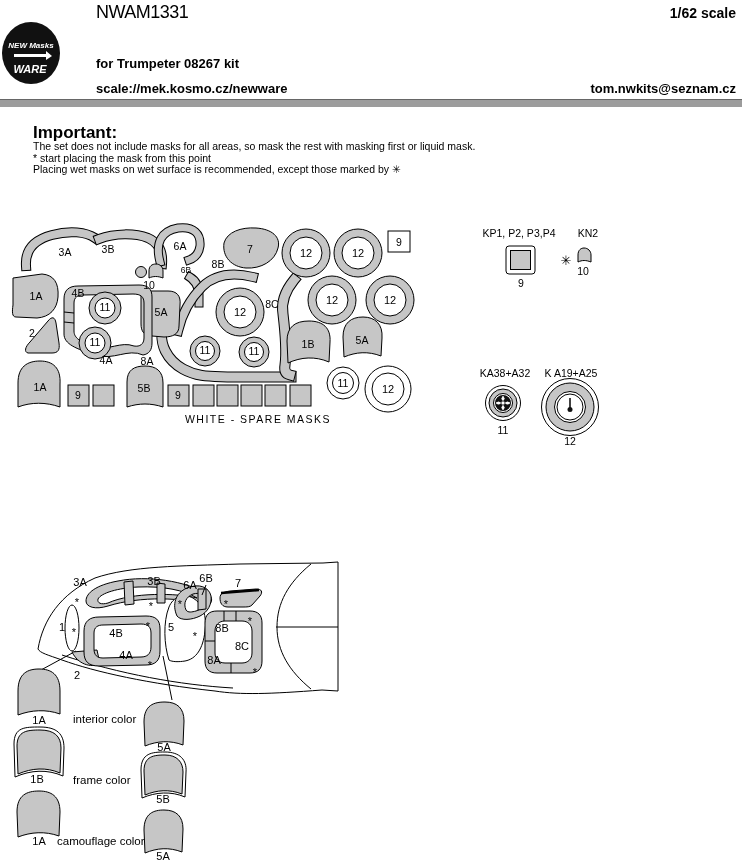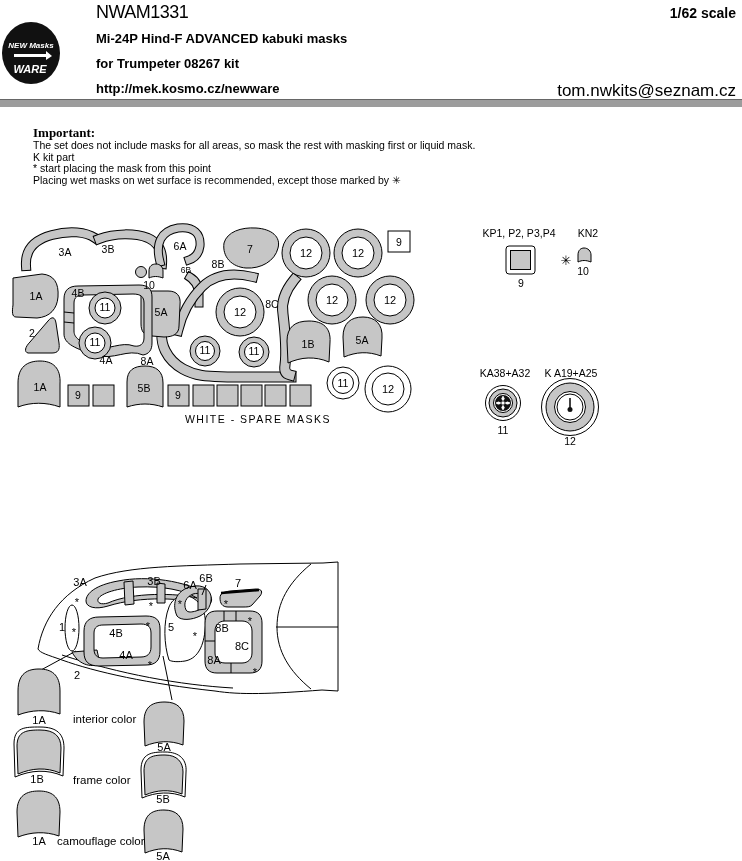--- a/index.html
+++ b/index.html
@@ -4,24 +4,24 @@
 <style>
   html,body{margin:0;padding:0;background:#fff;}
   #page{position:relative;width:742px;height:861px;background:#fff;overflow:hidden;
         font-family:"Liberation Sans",sans-serif;color:#000;}
   .abs{position:absolute;}
   .hdr-code{left:96px;top:2px;font-size:18px;font-weight:normal;letter-spacing:-0.5px;}
   .hdr-scale{right:6px;top:5px;font-size:14px;font-weight:bold;}
   .hdr-title{left:96px;top:31px;font-size:13px;font-weight:bold;}
   .hdr-kit{left:96px;top:56px;font-size:13px;font-weight:bold;}
   .hdr-web{left:96px;top:81px;font-size:13px;font-weight:bold;}
-  .hdr-mail{right:6px;top:81px;font-size:17px;font-weight:normal;}
+  .hdr-mail{right:6px;top:81px;font-size:13px;font-weight:bold;}
   .bar{left:0;top:99px;width:742px;height:7px;background:#9c9c9c;border-top:1px solid #666;}
   .imp{left:33px;top:127px;width:500px;font-size:10.5px;line-height:11.8px;}
-  .imp b{font-size:13px;font-family:Liberation Serif, serif;}
+  .imp b{font-size:17px;}
   svg text{font-family:"Liberation Sans",sans-serif;fill:#000;}
   .lbl{font-size:10.5px;text-anchor:middle;}
   .lbl-s{font-size:8.5px;text-anchor:middle;}
   .lbl-b{font-size:11px;text-anchor:middle;}
   .cap{font-size:10.5px;text-anchor:middle;letter-spacing:1.5px;}
   .leg{font-size:10.5px;text-anchor:middle;}
   .blob{fill:#c6c6c6;stroke:#000;stroke-width:1;}
   .hole{fill:#fff;stroke:#000;stroke-width:1;}
   .ringf{fill:#c6c6c6;stroke:#000;stroke-width:1;fill-rule:evenodd;}
   .oln{fill:none;stroke:#000;stroke-width:1;}
@@ -36,30 +36,28 @@
 <div id="page">
 
   <svg class="abs" style="left:0;top:18px" width="92" height="70">
     <ellipse cx="31" cy="35" rx="29" ry="31" fill="#111"></ellipse>
     <text x="31" y="30" class="logo-t1">NEW Masks</text>
     <path d="M14,36 L46,36 L46,33 L52,38 L46,42 L46,39 L14,39 Z" fill="#fff"></path>
     <text x="30" y="55" class="logo-t2">WARE</text>
   </svg>
   <div class="abs hdr-code">NWAM1331</div>
   <div class="abs hdr-scale">1/62 scale</div>
-  <div class="abs hdr-title">Mi-24P Hind-F ADVANCED kabuki masks</div>
   <div class="abs hdr-kit">for Trumpeter 08267 kit</div>
-  <div class="abs hdr-web">http://mek.kosmo.cz/newware</div>
+  <div class="abs hdr-web">scale://mek.kosmo.cz/newware</div>
   <div class="abs hdr-mail">tom.nwkits@seznam.cz</div>
   <div class="abs bar"></div>
 
   <div class="abs imp">
     <b>Important:</b>
     <div>The set does not include masks for all areas, so mask the rest with masking first or liquid mask.</div>
-    <div>K kit part</div>
     <div>* start placing the mask from this point</div>
     <div>Placing wet masks on wet surface is recommended, except those marked by ✳</div>
   </div>
 
   <svg class="abs" style="left:0;top:0" width="742" height="861" viewBox="0 0 742 861">
 
     <g>
 
       <path class="band-o" stroke-width="10" d="M26,266 C25,251 33,240 52,235 C70,230 86,232 95,238"></path>
       <path class="band-i" stroke-width="8" d="M26,266 C25,251 33,240 52,235 C70,230 86,232 95,238"></path>

